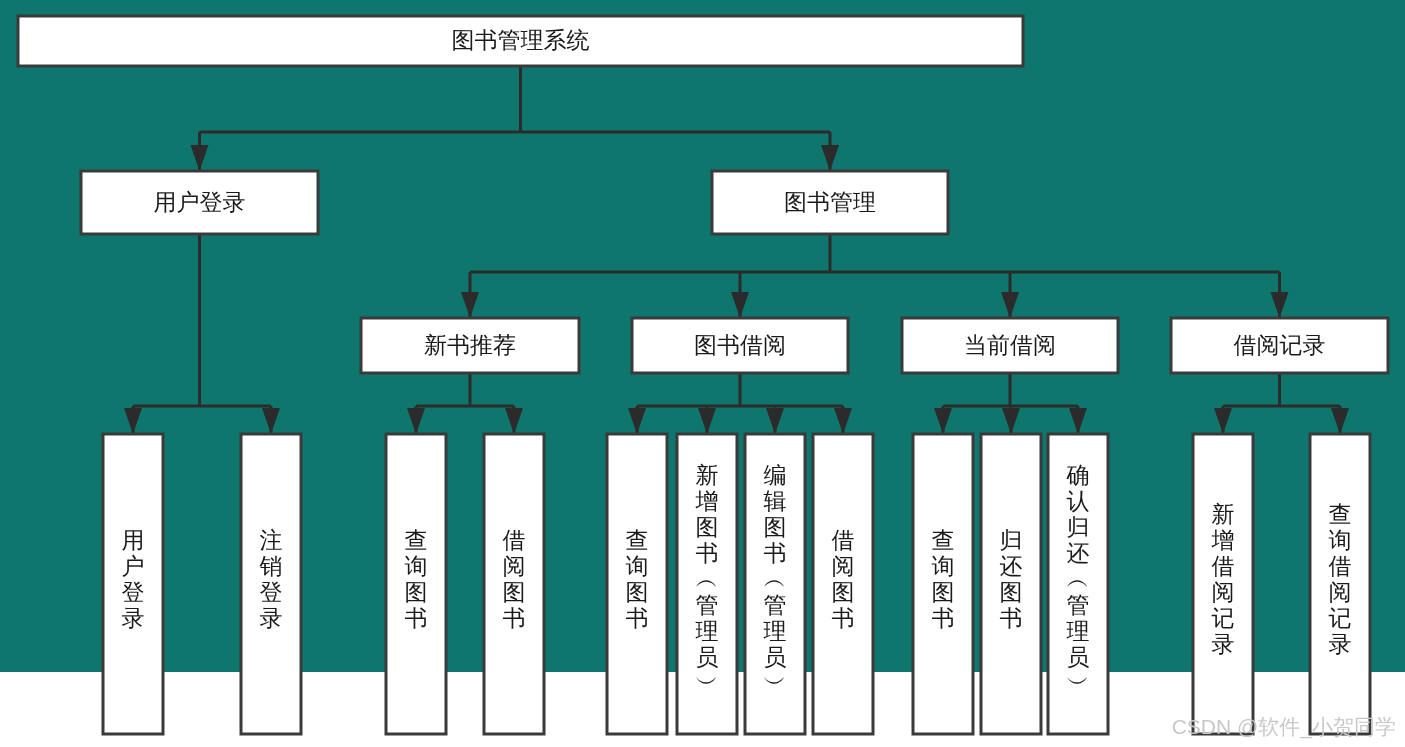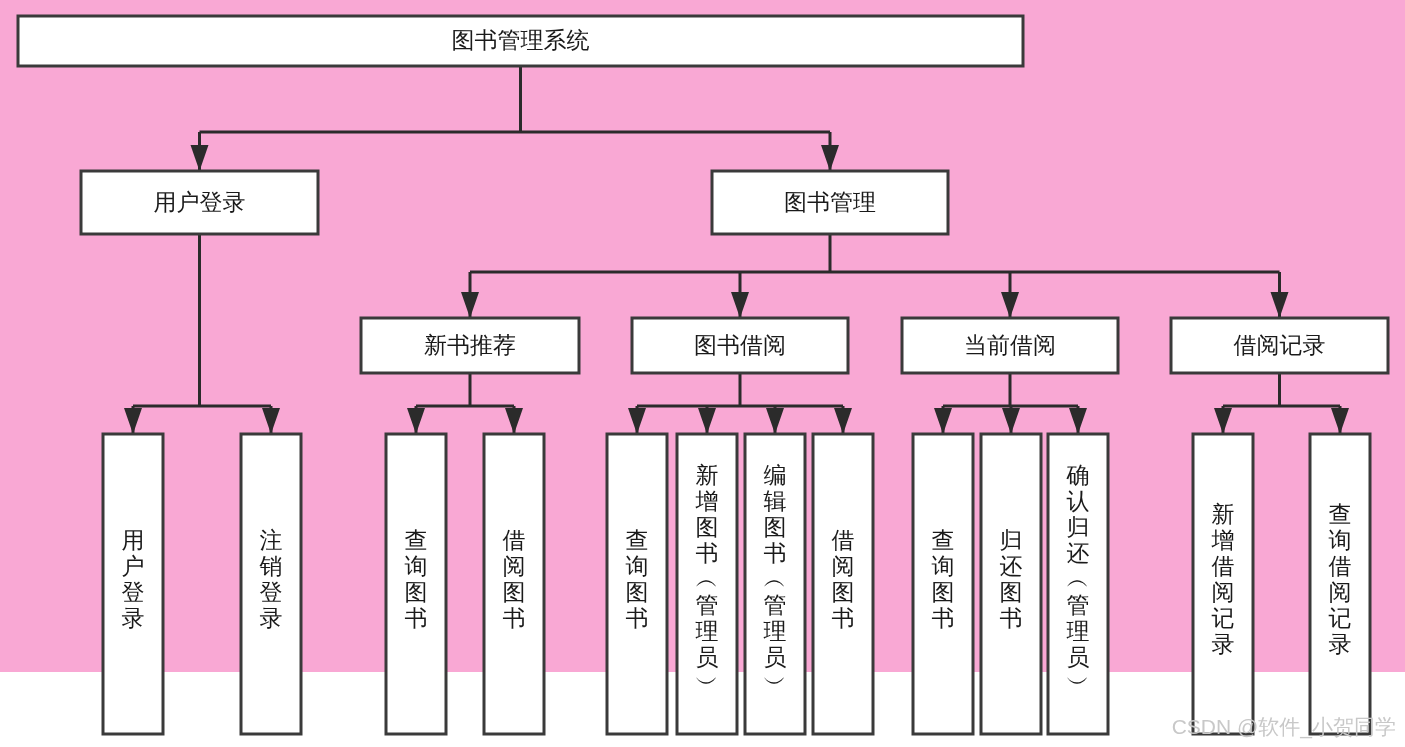--- a/index.html
+++ b/index.html
@@ -10,21 +10,21 @@
   body {
     width: 1405px;
     height: 747px;
     font-family: "Liberation Sans", "DejaVu Sans", sans-serif;
     overflow: hidden;
   }
   #diagram-root {
     position: relative;
     width: 1405px;
     height: 672px;
-    background: #f9a8d4;
+    background: #0f766e;
     text-align: right;
   }
   svg.diagram-canvas {
     position: absolute;
     top: 0;
     left: 0;
     width: 1405px;
     height: 747px;
     display: block;
   }

